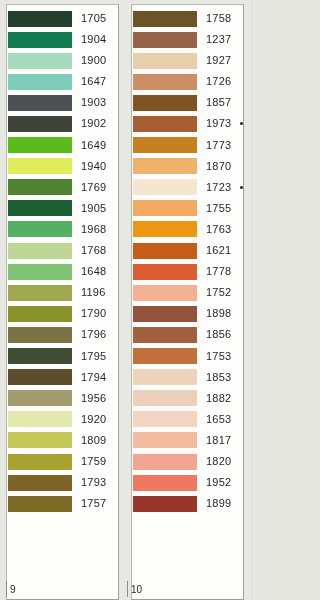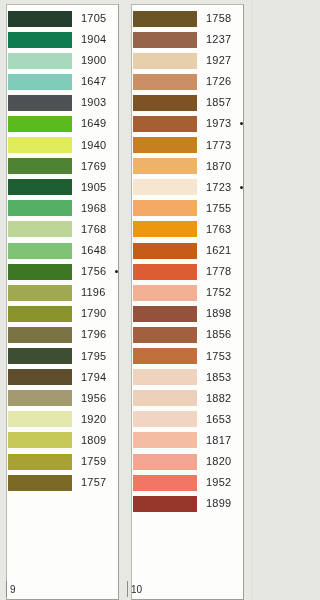--- a/index.html
+++ b/index.html
@@ -119,20 +119,24 @@
         </div>
         <div class="swatch-row">
           <div class="swatch" style="background: rgb(126, 205, 185);"></div>
           <span class="code">1647</span>
         </div>
         <div class="swatch-row">
           <div class="swatch" style="background: rgb(77, 81, 83);"></div>
           <span class="code">1903</span>
         </div>
         <div class="swatch-row">
+          <div class="swatch" style="background: rgb(62, 69, 54);"></div>
+          <span class="code">1902</span>
+        </div>
+        <div class="swatch-row">
           <div class="swatch" style="background: rgb(92, 187, 28);"></div>
           <span class="code">1649</span>
         </div>
         <div class="swatch-row">
           <div class="swatch" style="background: rgb(224, 236, 92);"></div>
           <span class="code">1940</span>
         </div>
         <div class="swatch-row">
           <div class="swatch" style="background: rgb(77, 131, 51);"></div>
           <span class="code">1769</span>
@@ -147,25 +151,20 @@
         </div>
         <div class="swatch-row">
           <div class="swatch" style="background: rgb(189, 214, 149);"></div>
           <span class="code">1768</span>
         </div>
         <div class="swatch-row">
           <div class="swatch" style="background: rgb(126, 196, 116);"></div>
           <span class="code">1648</span>
         </div>
         <div class="swatch-row">
-          <div class="swatch" style="background: rgb(60, 120, 36);"></div>
-          <span class="code">1756</span>
-          <span class="dot"></span>
-        </div>
-        <div class="swatch-row">
           <div class="swatch" style="background: rgb(160, 169, 80);"></div>
           <span class="code">1196</span>
         </div>
         <div class="swatch-row">
           <div class="swatch" style="background: rgb(138, 147, 41);"></div>
           <span class="code">1790</span>
         </div>
         <div class="swatch-row">
           <div class="swatch" style="background: rgb(124, 115, 68);"></div>
           <span class="code">1796</span>
@@ -186,20 +185,24 @@
           <div class="swatch" style="background: rgb(227, 232, 172);"></div>
           <span class="code">1920</span>
         </div>
         <div class="swatch-row">
           <div class="swatch" style="background: rgb(197, 201, 88);"></div>
           <span class="code">1809</span>
         </div>
         <div class="swatch-row">
           <div class="swatch" style="background: rgb(168, 163, 48);"></div>
           <span class="code">1759</span>
+        </div>
+        <div class="swatch-row">
+          <div class="swatch" style="background: rgb(125, 99, 37);"></div>
+          <span class="code">1793</span>
         </div>
         <div class="swatch-row">
           <div class="swatch" style="background: rgb(122, 106, 37);"></div>
           <span class="code">1757</span>
         </div>
       </div>
     <div class="page-foot">
       <span class="page-num">9</span>
     </div>
   </div>

